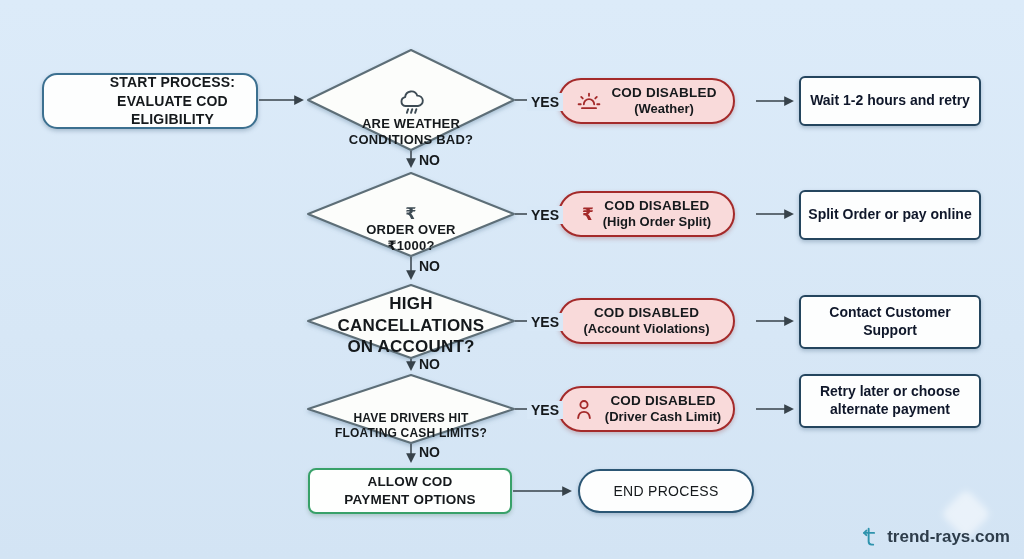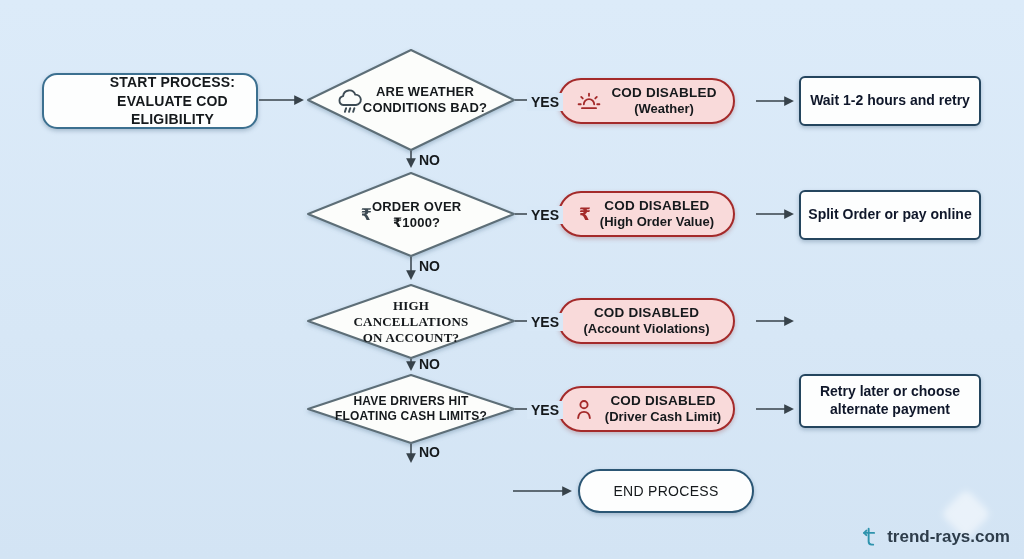--- a/index.html
+++ b/index.html
@@ -4,21 +4,21 @@
 <style>
   html,body{margin:0;padding:0;}
   body{font-family:"Liberation Sans","DejaVu Sans",sans-serif;}
   .canvas{position:relative;width:1024px;height:559px;overflow:hidden;
     background:linear-gradient(180deg,#dcebf9 0%,#d7e7f6 60%,#d3e4f4 100%);}
   .connectors{position:absolute;left:0;top:0;z-index:1;}
   .node{position:absolute;z-index:2;box-sizing:border-box;display:flex;align-items:center;justify-content:center;text-align:center;color:#15191c;}
   .pre{white-space:pre-line;}
   .start{left:42px;top:73px;width:216px;height:56px;background:#fdfefe;border:2px solid #3c7090;border-radius:15px;
     font-size:14px;font-weight:700;line-height:1.32;letter-spacing:.2px;box-shadow:0 2px 4px rgba(70,100,130,.35);padding-left:45px;}
-  .dtext{position:absolute;z-index:2;display:flex;flex-direction:row;align-items:center;justify-content:center;text-align:center;
+  .dtext{position:absolute;z-index:2;display:flex;flex-direction:column;align-items:center;justify-content:flex-end;text-align:center;
     font-weight:700;color:#15191c;letter-spacing:.2px;}
   .dq{line-height:1.25;}
   .pill{position:absolute;left:558px;width:177px;height:46px;z-index:2;box-sizing:border-box;
     background:#f9dada;border:2.5px solid #a42a2a;border-radius:24px;display:flex;align-items:center;justify-content:center;gap:9px;
     box-shadow:0 2px 4px rgba(150,60,60,.3);}
   .pill .txt{text-align:center;line-height:1.2;color:#15191c;}
   .pill .t1{font-size:13.5px;font-weight:700;letter-spacing:.2px;}
   .pill .t2{font-size:13px;font-weight:600;}
   .abox{position:absolute;left:799px;width:182px;z-index:2;box-sizing:border-box;background:#fdfefe;border:2px solid #24455e;border-radius:6px;
     display:flex;align-items:center;justify-content:center;text-align:center;font-size:14px;font-weight:600;line-height:1.28;color:#0f172a;
@@ -125,40 +125,44 @@
     <span class="icon rupee-glyph">₹</span>
     <span class="dq pre">ORDER OVER
 ₹1000?</span>
   </div>
   <div class="yes" style="top:206px;">YES</div>
   <div class="no" style="top:258px;">NO</div>
   <div class="pill" style="top:191px;">
     <span class="icon rupee-glyph">₹</span>
     <span class="txt">
       <div class="t1">COD DISABLED</div>
-      <div class="t2">(High Order Value)</div>
+      <div class="t2">(High Order Split)</div>
     </span>
   </div>
   <div class="abox pre" style="top:190px;height:50px;">
     <span class="pre">Split Order or pay online</span>
   </div>
 
-  <div class="dtext" style="left:308px;top:287px;width:206px;height:70px;font-size:13px;font-family:Liberation Serif, serif;">
+  <div class="dtext" style="left:308px;top:287px;width:206px;height:70px;font-size:17px;">
     <span class="dq pre">HIGH
 CANCELLATIONS
 ON ACCOUNT?</span>
   </div>
   <div class="yes" style="top:313px;">YES</div>
   <div class="no" style="top:356px;">NO</div>
   <div class="pill" style="top:298px;">
     <span class="txt">
       <div class="t1">COD DISABLED</div>
       <div class="t2">(Account Violations)</div>
     </span>
   </div>
+  <div class="abox pre" style="top:295px;height:54px;">
+    <span class="pre">Contact Customer
+Support</span>
+  </div>
 
   <div class="dtext" style="left:308px;top:377px;width:206px;height:64px;font-size:12px;">
     <span class="dq pre">HAVE DRIVERS HIT
 FLOATING CASH LIMITS?</span>
   </div>
   <div class="yes" style="top:401px;">YES</div>
   <div class="no" style="top:444px;">NO</div>
   <div class="pill" style="top:386px;">
     <span class="icon">
       <svg viewBox="0 0 22 22" width="24" height="24" fill="none" stroke="#a42a2a" stroke-width="1.7" stroke-linecap="round">
@@ -169,20 +173,24 @@
     <span class="txt">
       <div class="t1">COD DISABLED</div>
       <div class="t2">(Driver Cash Limit)</div>
     </span>
   </div>
   <div class="abox pre" style="top:374px;height:54px;">
     <span class="pre">Retry later or choose
 alternate payment</span>
   </div>
 
+  <div class="node allow pre">
+    <span class="pre">ALLOW COD
+PAYMENT OPTIONS</span>
+  </div>
   <div class="node end">
     <span>END PROCESS</span>
   </div>
 
   <div class="footer">
     <span class="icon">
       <svg viewBox="0 0 22 24" width="20" height="22" fill="none" stroke="#2e93ad" stroke-width="2.1" stroke-linecap="round" stroke-linejoin="round">
         <path d="M9.5 3v14a3.4 3.4 0 0 0 3.4 3.4h1.6"></path>
         <path d="M4.5 7.5h11"></path>
         <path d="M7 5 4.5 7.5 7 10"></path>

